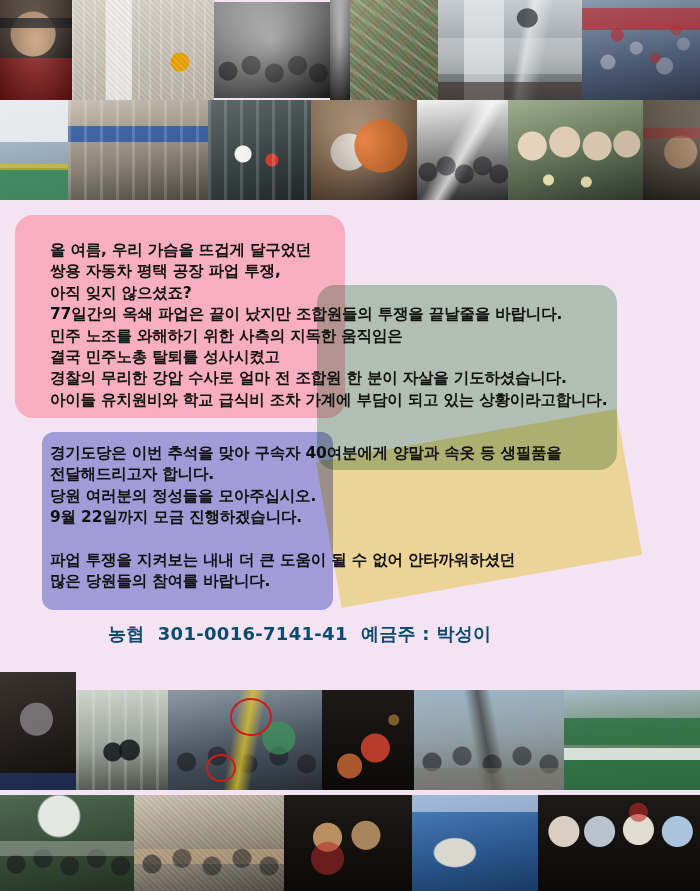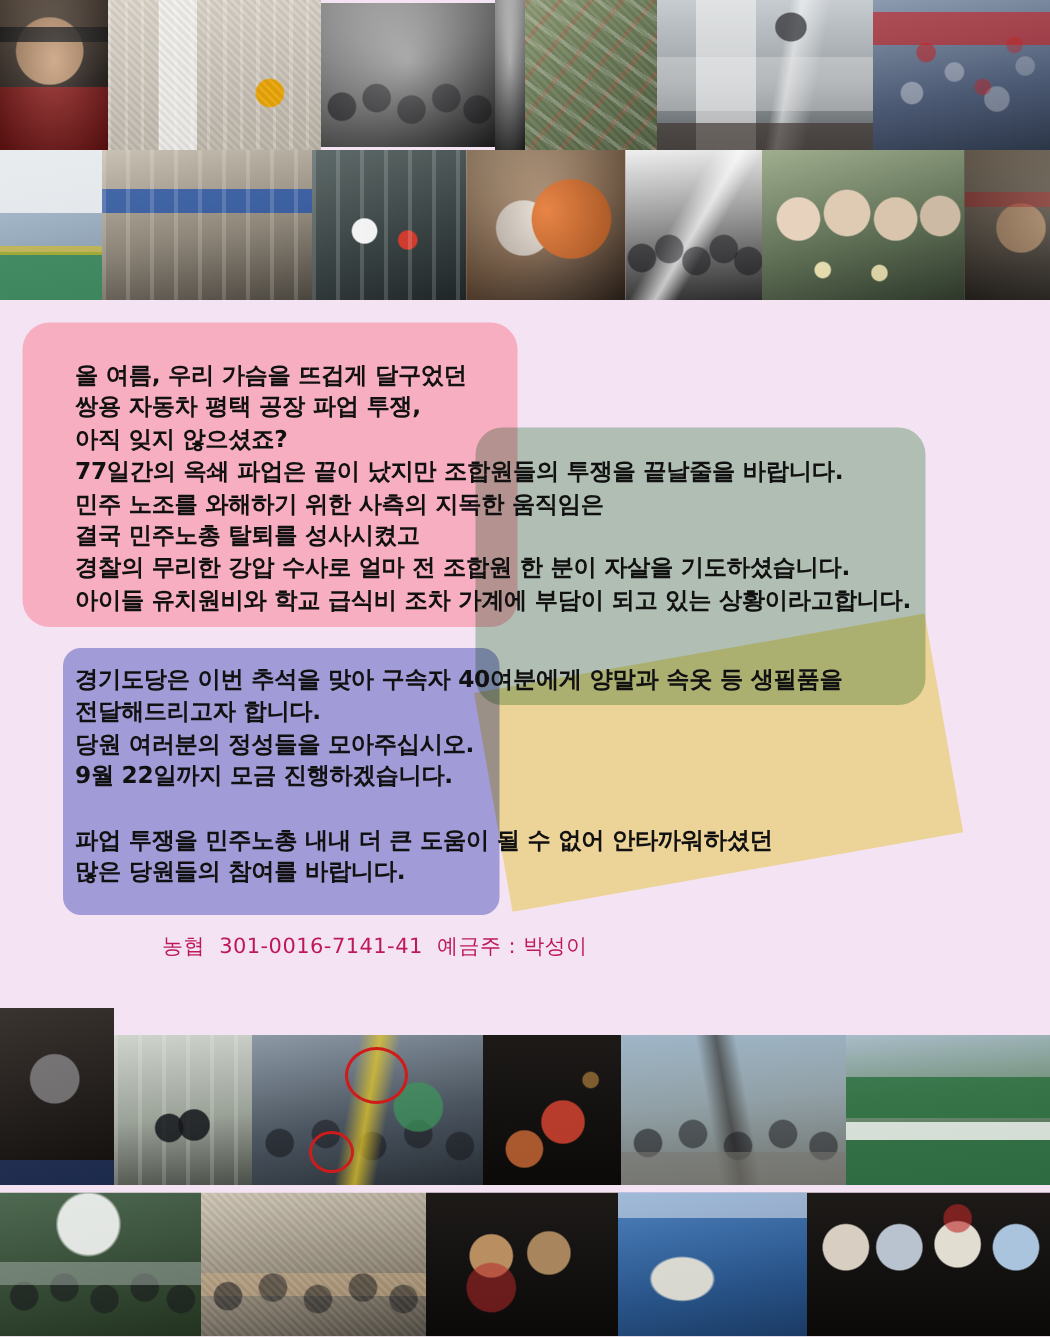--- a/index.html
+++ b/index.html
@@ -66,21 +66,21 @@
   
   .panel{position:absolute;}
   .panel-pink{border-radius:18px;}
   .panel-green{border-radius:18px;}
   .panel-purple{border-radius:12px;}
   .panel-yellow{}
 
   .copy{position:absolute;color:#111;font-weight:bold;white-space:pre;}
   .copy-1{left:50px;top:240px;font-size:15.5px;line-height:21.4px;letter-spacing:-0.2px;}
   .copy-2{left:50px;top:443px;font-size:15.5px;line-height:21.4px;letter-spacing:-0.2px;}
-  .account{position:absolute;left:108px;top:622px;font-size:14px;font-weight:normal;color:#be185d;letter-spacing:0.3px;white-space:pre;}
+  .account{position:absolute;left:108px;top:622px;font-size:18px;font-weight:bold;color:#0c4a6e;letter-spacing:0.3px;white-space:pre;}
 </style>
 </head>
 <body>
 
 <div class="page">
 
   <div class="strip" style="top:0;height:100px;">
     <div class="photo p-dark" style="width:72px;height:100px;">
       <div class="ph-inner" style="background:linear-gradient(160deg,#6c5a4a 0%,#2a211c 60%,#120e0c 100%);"></div>
       <div class="ov" style="background:radial-gradient(circle at 46% 34%,#c69a74 0 22px,transparent 23px),linear-gradient(0deg,rgba(170,25,25,.8) 0 42%,transparent 42%);"></div>
@@ -169,21 +169,21 @@
 77일간의 옥쇄 파업은 끝이 났지만 조합원들의 투쟁을 끝날줄을 바랍니다.
 민주 노조를 와해하기 위한 사측의 지독한 움직임은
 결국 민주노총 탈퇴를 성사시켰고
 경찰의 무리한 강압 수사로 얼마 전 조합원 한 분이 자살을 기도하셨습니다.
 아이들 유치원비와 학교 급식비 조차 가계에 부담이 되고 있는 상황이라고합니다.</div>
   <div class="copy copy-2">경기도당은 이번 추석을 맞아 구속자 40여분에게 양말과 속옷 등 생필품을
 전달해드리고자 합니다.
 당원 여러분의 정성들을 모아주십시오.
 9월 22일까지 모금 진행하겠습니다.
 
-파업 투쟁을 민주노총 내내 더 큰 도움이 될 수 없어 안타까워하셨던
+파업 투쟁을 지켜보는 내내 더 큰 도움이 될 수 없어 안타까워하셨던
 많은 당원들의 참여를 바랍니다.</div>
   <div class="account">농협  301-0016-7141-41  예금주 : 박성이</div>
 
   <div class="strip" style="top:672px;height:118px;">
     <div class="photo p-night" style="width:76px;height:118px;">
       <div class="ph-inner" style="background:linear-gradient(165deg,#3a3430 0%,#100d0b 100%);"></div>
       <div class="ov" style="background:radial-gradient(circle at 48% 40%,rgba(190,190,195,.5) 0 16px,transparent 17px);"></div>
       <div class="ov" style="background:linear-gradient(0deg,rgba(40,70,140,.5) 0 14%,transparent 14%);"></div>
     </div>
     <div class="photo p-dark" style="width:92px;height:100px;margin-top:18px;">

